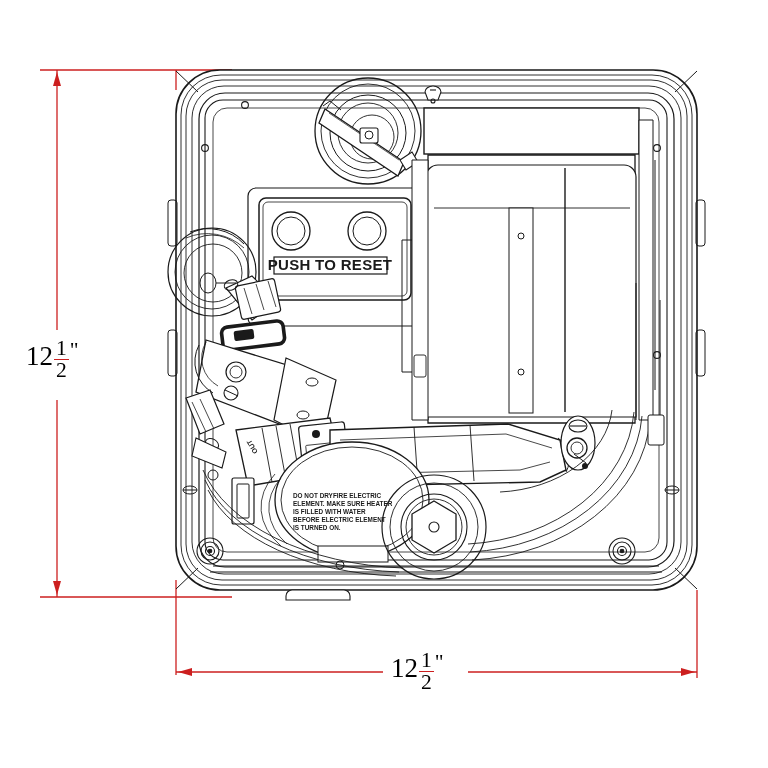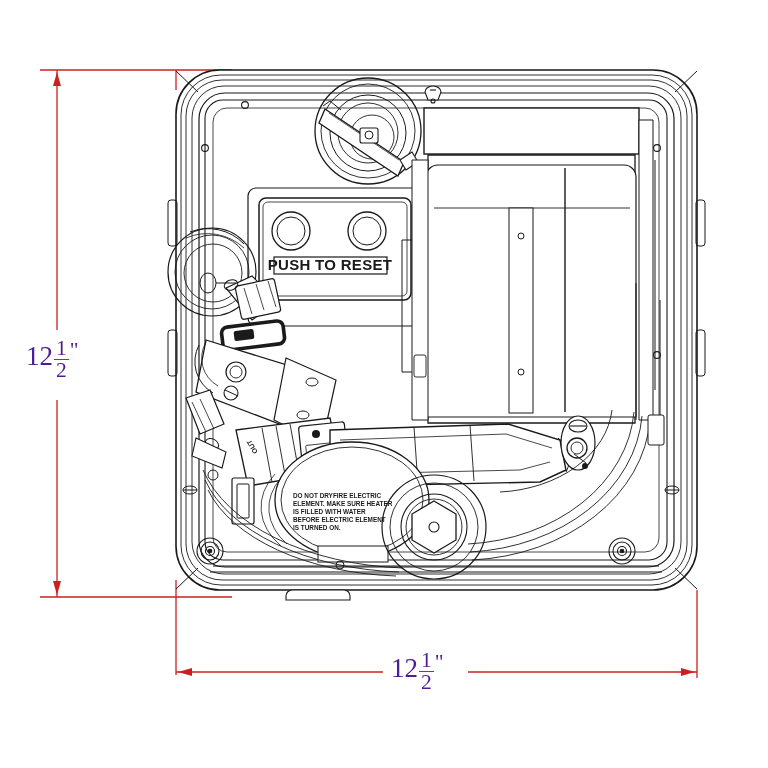--- a/index.html
+++ b/index.html
@@ -4,21 +4,21 @@
 <style>
   html,body{margin:0;padding:0;}
   body{
     width:768px;height:768px;background:#ffffff;
     font-family:"Liberation Sans", sans-serif;
     overflow:hidden;position:relative;
   }
   #stage{position:absolute;inset:0;width:768px;height:768px;}
   .dim-text{
     position:absolute;
-    color:#4c1d95;
+    color:#000000;
     font-family:"Liberation Serif", serif;
     user-select:none;
     white-space:nowrap;
   }
   .frac{
     display:inline-flex;flex-direction:column;align-items:center;
     vertical-align:middle;line-height:0.95;font-size:0.80em;
     margin:0 1px;
   }
   .frac .num{padding:0 2px;}

